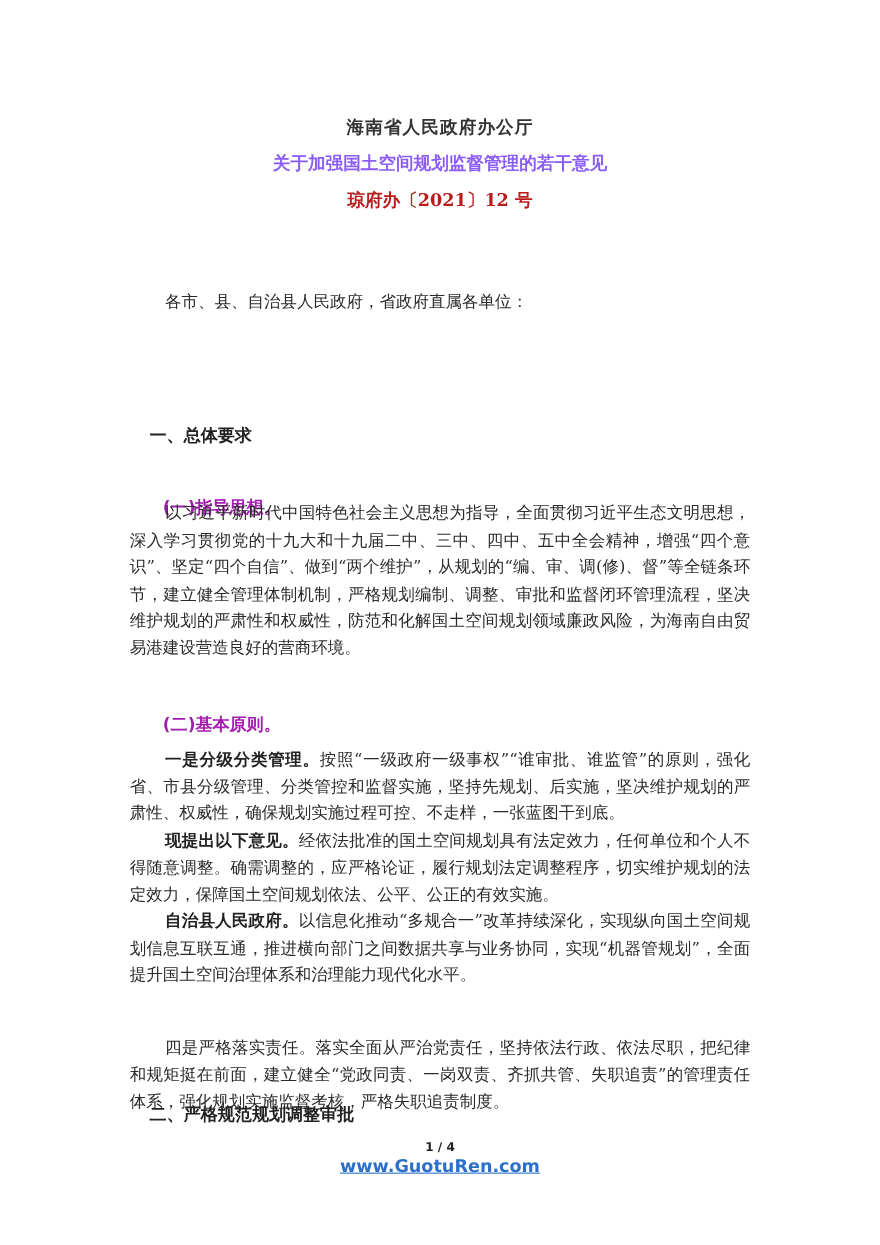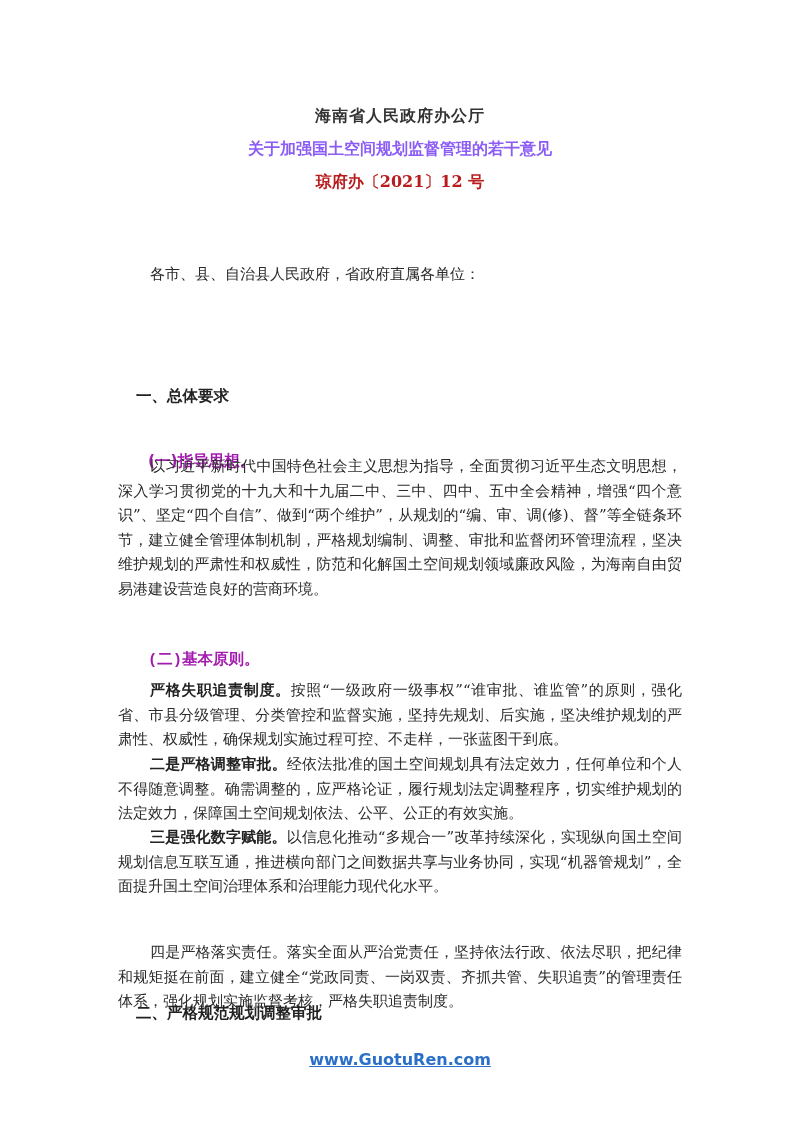--- a/index.html
+++ b/index.html
@@ -34,35 +34,36 @@
 
 
   <div class="h1 sans" style="top:386px;">一、总体要求</div>
 
   <div class="h2 sans" style="top:451px;">(一)指导思想。</div>
 
   <div class="body-block serif" style="top:454px;">
     <p>以习近平新时代中国特色社会主义思想为指导，全面贯彻习近平生态文明思想，深入学习贯彻党的十九大和十九届二中、三中、四中、五中全会精神，增强“四个意识”、坚定“四个自信”、做到“两个维护”，从规划的“编、审、调(修)、督”等全链条环节，建立健全管理体制机制，严格规划编制、调整、审批和监督闭环管理流程，坚决维护规划的严肃性和权威性，防范和化解国土空间规划领域廉政风险，为海南自由贸易港建设营造良好的营商环境。</p>
   </div>
 
-  <div class="h2 sans" style="top:649px;font-family:Liberation Mono, monospace;">(二)基本原则。</div>
+  <div class="h2 sans" style="top:649px;">(二)基本原则。</div>
 
   <div class="body-block serif" style="top:678px;">
-    <p><span class="b">严格失职追责制度。</span><span>按照“一级政府一级事权”“谁审批、谁监管”的原则，强化省、市县分级管理、分类管控和监督实施，坚持先规划、后实施，坚决维护规划的严肃性、权威性，确保规划实施过程可控、不走样，一张蓝图干到底。</span></p>
+    <p><span class="b">一是分级分类管理。</span><span>按照“一级政府一级事权”“谁审批、谁监管”的原则，强化省、市县分级管理、分类管控和监督实施，坚持先规划、后实施，坚决维护规划的严肃性、权威性，确保规划实施过程可控、不走样，一张蓝图干到底。</span></p>
   </div>
 
   <div class="body-block serif" style="top:752px;">
-    <p><span class="b">二是严格调整审批。</span><span>经依法批准的国土空间规划具有法定效力，任何单位和个人不得随意调整。确需调整的，应严格论证，履行规划法定调整程序，切实维护规划的法定效力，保障国土空间规划依法、公平、公正的有效实施。</span></p>
+    <p><span class="b">现提出以下意见。</span><span>经依法批准的国土空间规划具有法定效力，任何单位和个人不得随意调整。确需调整的，应严格论证，履行规划法定调整程序，切实维护规划的法定效力，保障国土空间规划依法、公平、公正的有效实施。</span></p>
   </div>
 
   <div class="body-block serif" style="top:825px;">
-    <p><span class="b">三是强化数字赋能。</span><span>以信息化推动“多规合一”改革持续深化，实现纵向国土空间规划信息互联互通，推进横向部门之间数据共享与业务协同，实现“机器管规划”，全面提升国土空间治理体系和治理能力现代化水平。</span></p>
+    <p><span class="b">自治县人民政府。</span><span>以信息化推动“多规合一”改革持续深化，实现纵向国土空间规划信息互联互通，推进横向部门之间数据共享与业务协同，实现“机器管规划”，全面提升国土空间治理体系和治理能力现代化水平。</span></p>
   </div>
 
   <div class="body-block serif" style="top:940px;">
     <p><span>四是严格落实责任。落实全面从严治党责任，坚持依法行政、依法尽职，把纪律和规矩挺在前面，建立健全“党政同责、一岗双责、齐抓共管、失职追责”的管理责任体系，强化规划实施监督考核，严格失职追责制度。</span></p>
   </div>
 
   <div class="h1 sans" style="top:1003px;text-align:center;">二、严格规范规划调整审批</div>
 
+  <div class="center footer-page sans">1 / 4</div>
   <div class="center footer-link sans">www.GuotuRen.com</div>
 
 </div>
 
 </body></html>

